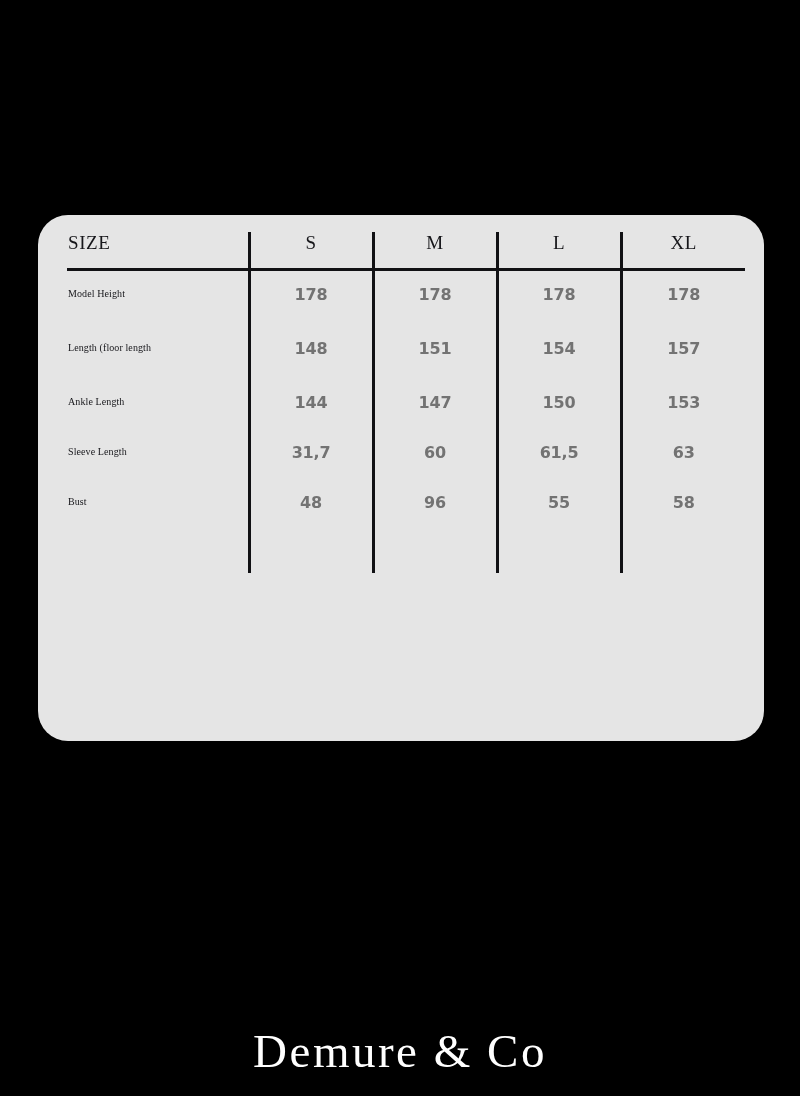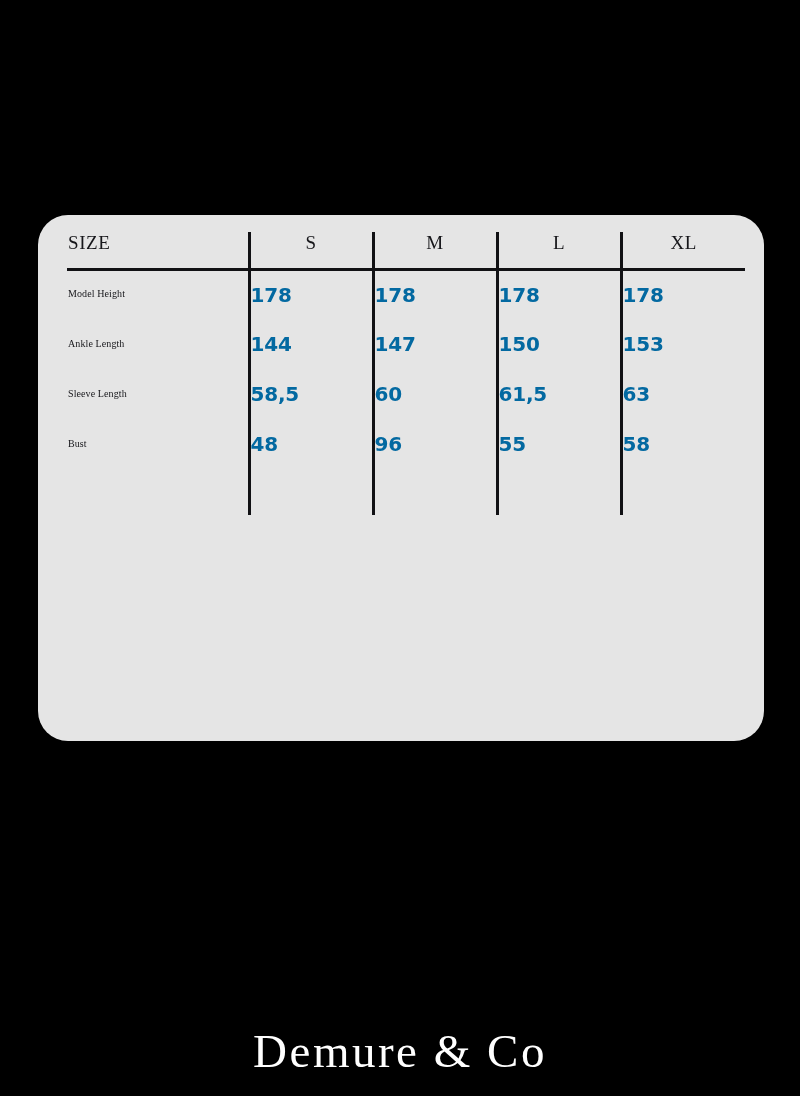--- a/index.html
+++ b/index.html
@@ -80,23 +80,23 @@
     color: #16161a;
     text-align: left;
     padding-right: 14px;
     padding-left: 1px;
     letter-spacing: 0.1px;
   }
 
   #size-table td.value {
     font-family: "DejaVu Sans", sans-serif;
     font-weight: 700;
-    font-size: 20px;
-    color: #0369a1;
-    text-align: left;
+    font-size: 16px;
+    color: #737373;
+    text-align: center;
     letter-spacing: -0.2px;
   }
 
   
   #size-table tr.tall td { height: 58px; }
 
   
   #size-table tr.rule-tail td { height: 46px; }
 
   
@@ -141,33 +141,40 @@
     <tbody>
 
       <tr>
         <td class="row-label">Model Height</td>
         <td class="value vrule">178</td>
         <td class="value vrule">178</td>
         <td class="value vrule">178</td>
         <td class="value vrule">178</td>
       </tr>
 
+      <tr class="tall">
+        <td class="row-label">Length (floor length</td>
+        <td class="value vrule">148</td>
+        <td class="value vrule">151</td>
+        <td class="value vrule">154</td>
+        <td class="value vrule">157</td>
+      </tr>
 
       <tr>
         <td class="row-label">Ankle Length</td>
         <td class="value vrule">144</td>
         <td class="value vrule">147</td>
         <td class="value vrule">150</td>
         <td class="value vrule">153</td>
       </tr>
 
 
       <tr>
         <td class="row-label">Sleeve Length</td>
-        <td class="value vrule">58,5</td>
+        <td class="value vrule">31,7</td>
         <td class="value vrule">60</td>
         <td class="value vrule">61,5</td>
         <td class="value vrule">63</td>
       </tr>
 
       <tr>
         <td class="row-label">Bust</td>
         <td class="value vrule">48</td>
         <td class="value vrule">96</td>
         <td class="value vrule">55</td>

